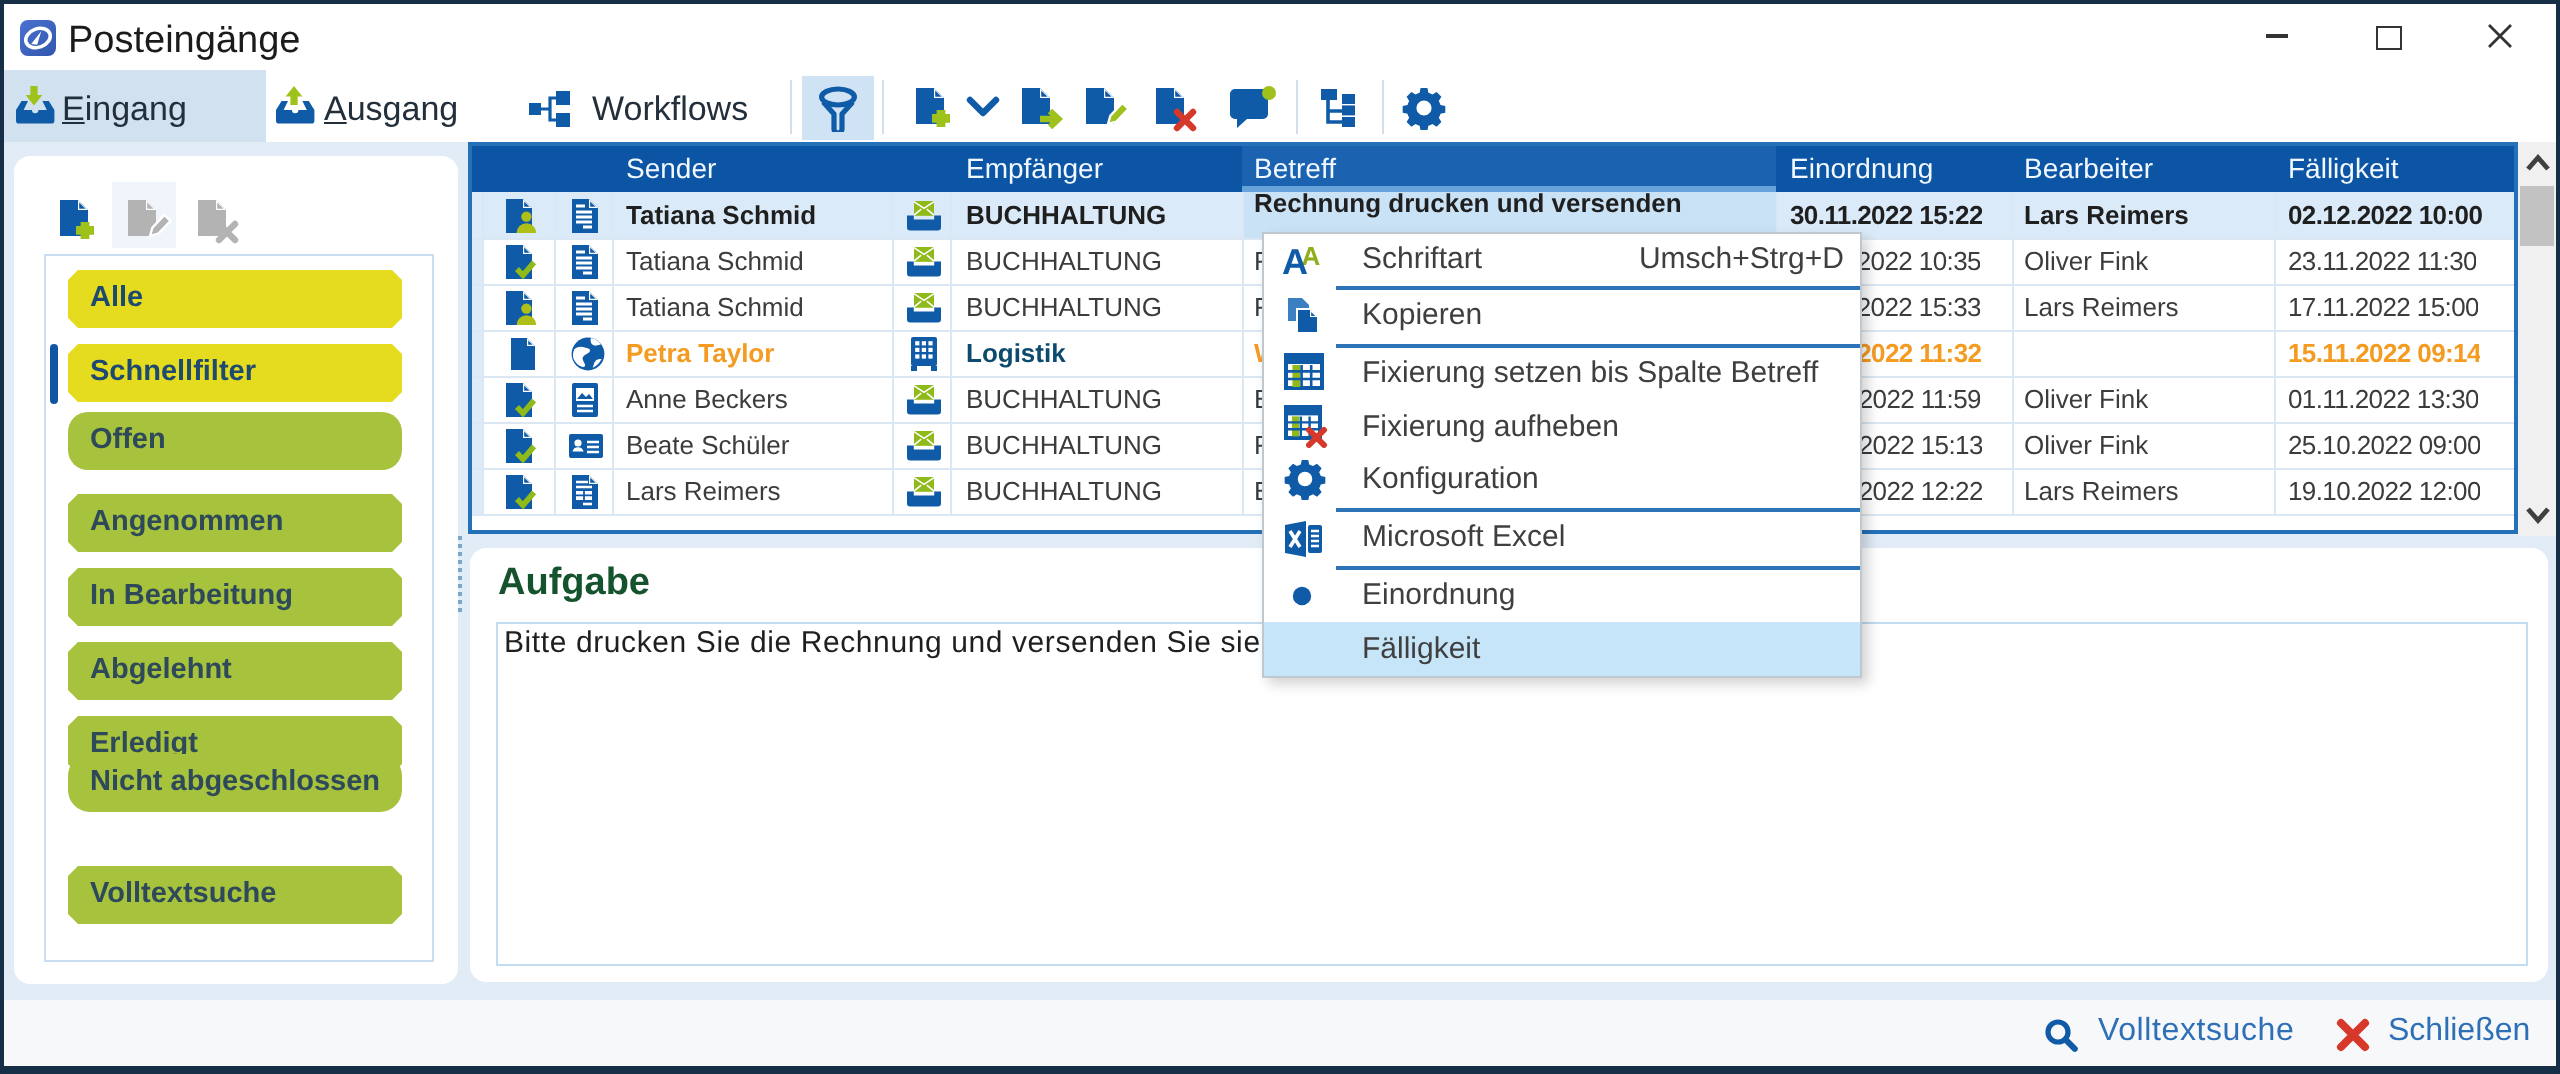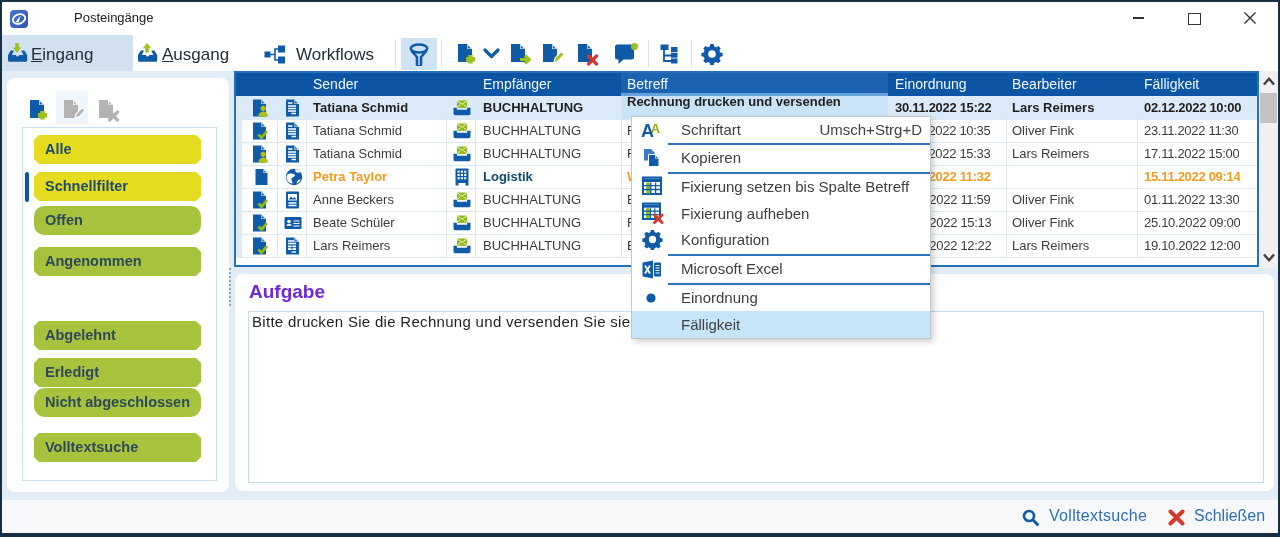--- a/index.html
+++ b/index.html
@@ -23,21 +23,21 @@
 </head>
 <body>
 <div id="win">
 
   <div class="abs" style="left:0;top:0;width:1280px;height:36px;background:#ffffff;"></div>
   <div class="abs" style="left:10px;top:10px;width:18px;height:18px;border-radius:4px;background:linear-gradient(135deg,#4a72cf,#3156ae);"></div>
   <svg class="abs" style="left:12px;top:12px;" width="14" height="14" viewBox="0 0 14 14">
     <ellipse cx="7" cy="7" rx="6.3" ry="4.6" fill="none" stroke="#fff" stroke-width="1.8" transform="rotate(-20 7 7)"></ellipse>
     <path d="M3.6 10 L8.6 3.6 L6.6 10.4 Z" fill="#fff"></path>
   </svg>
-  <div class="abs txt" style="left:34px;top:10px;font-size:13px;color:#1b1b1b;margin-left:40px;">Posteingänge</div>
+  <div class="abs txt" style="left:34px;top:10px;font-size:19px;color:#1b1b1b;">Posteingänge</div>
 
   <div class="abs" style="left:1133px;top:17px;width:11px;height:1.6px;background:#333;"></div>
   <div class="abs" style="left:1188px;top:12.5px;width:10.5px;height:10.5px;border:1.6px solid #333;"></div>
   <svg class="abs" style="left:1243px;top:11px;" width="14" height="14" viewBox="0 0 14 14">
     <path d="M1.5 1.5 L12.5 12.5 M12.5 1.5 L1.5 12.5" stroke="#333" stroke-width="1.4"></path>
   </svg>
 
   <div class="abs" style="left:0;top:36px;width:1280px;height:35px;background:#ffffff;"></div>
   <div class="abs" style="left:2px;top:35px;width:131px;height:36px;background:#d1e1f0;"></div>
 
@@ -142,23 +142,24 @@
     <path d="M11 1 l5 5 h-5 Z" fill="#fff"></path>
       <path d="M11.6 2.2 l3.2 3.2 h-3.2 Z" fill="#b3b3b3"></path>
     <path d="M12.5 13 l8 8 M20.5 13 l-8 8" stroke="#b3b3b3" stroke-width="3.2" stroke-linecap="round"></path>
   </svg>
 
   <div class="abs" style="left:22px;top:127px;width:193px;height:352px;border:1px solid #c9def0;"></div>
   <div class="abs fbtn fy" style="top:135px;">Alle</div>
   <div class="abs fbtn fy" style="top:172px;">Schnellfilter</div>
   <div class="abs fbtn fg" style="top:206px;border-radius:10px;">Offen</div>
   <div class="abs fbtn fg" style="top:247px;">Angenommen</div>
+  <div class="abs fbtn fg" style="top:284px;">In Bearbeitung</div>
   <div class="abs fbtn fg" style="top:321px;">Abgelehnt</div>
   <div class="abs fbtn fg" style="top:358px;">Erledigt</div>
-  <div class="abs fbtn fg" style="top:388px;border-radius:11px;">Nicht abgeschlossen</div>
+  <div class="abs fbtn fg" style="top:377px;border-radius:11px;">Nicht abgeschlossen</div>
   <div class="abs fbtn fg" style="top:433px;">Volltextsuche</div>
   <div class="abs" style="left:25px;top:172px;width:4px;height:30px;background:#0f55a4;border-radius:2px;"></div>
 
   <div class="abs" style="left:229px;top:268px;width:2px;height:40px;background:repeating-linear-gradient(to bottom,#7aa7cc 0 2px,transparent 2px 4px);"></div>
 
   <div class="abs" style="left:234px;top:71px;width:1025px;height:196px;background:#fff;border:0;box-sizing:border-box;border:2px solid #2471b8;"></div>
 
   <svg width="0" height="0" style="position:absolute;">
     <defs>
       <g id="s-doc">
@@ -377,21 +378,21 @@
   <div class="abs" style="left:1259px;top:71px;width:19px;height:197px;background:#f0f0f0;"></div>
   <svg class="abs" style="left:1263px;top:77px;" width="12" height="9" viewBox="0 0 12 9">
     <path d="M1 7.5 L6 1.8 L11 7.5" fill="none" stroke="#404040" stroke-width="2.4"></path>
   </svg>
   <div class="abs" style="left:1260px;top:93px;width:17px;height:30px;background:#c2c2c2;"></div>
   <svg class="abs" style="left:1263px;top:253px;" width="12" height="9" viewBox="0 0 12 9">
     <path d="M1 1.5 L6 7.2 L11 1.5" fill="none" stroke="#404040" stroke-width="2.4"></path>
   </svg>
 
   <div class="abs" style="left:235px;top:274px;width:1039px;height:217px;background:#fff;border-radius:8px;"></div>
-  <div class="abs txt" style="left:249px;top:281px;font-size:19px;font-weight:bold;color:#6d28d9;">Aufgabe</div>
+  <div class="abs txt" style="left:249px;top:281px;font-size:19px;font-weight:bold;color:#14532d;">Aufgabe</div>
   <div class="abs" style="left:248px;top:311px;width:1014px;height:170px;border:1px solid #c3dcf0;background:#fff;"></div>
   <div class="abs txt" style="left:252px;top:313px;font-size:15px;letter-spacing:0.3px;color:#1f1f1f;">Bitte drucken Sie die Rechnung und versenden Sie sie an den Empfänger.</div>
 
   <div class="abs" style="left:2px;top:500px;width:1276px;height:33px;background:#f7f8f9;"></div>
   <svg class="abs" style="left:1022px;top:509px;" width="17" height="17" viewBox="0 0 17 17">
     <circle cx="7" cy="7" r="5" fill="none" stroke="#0f5ba8" stroke-width="2.6"></circle>
     <path d="M10.8 10.8 L15.4 15.4" stroke="#0f5ba8" stroke-width="3" stroke-linecap="round"></path>
   </svg>
   <div class="abs txt" style="left:1049px;top:507px;font-size:16px;letter-spacing:0.3px;color:#2e6fb8;">Volltextsuche</div>
   <svg class="abs" style="left:1168px;top:509px;" width="17" height="17" viewBox="0 0 17 17">

